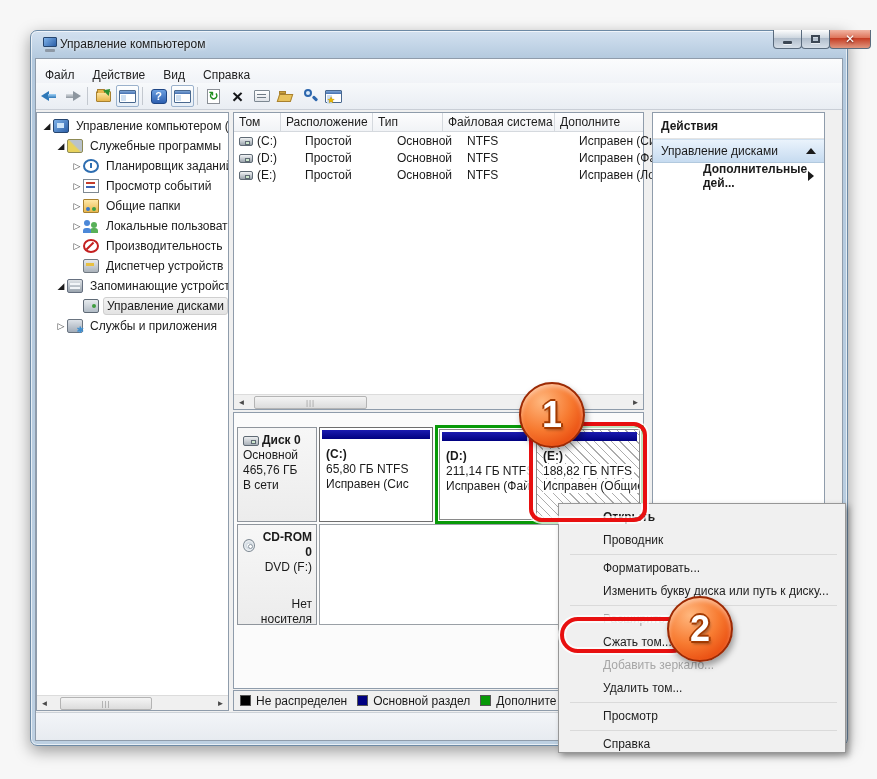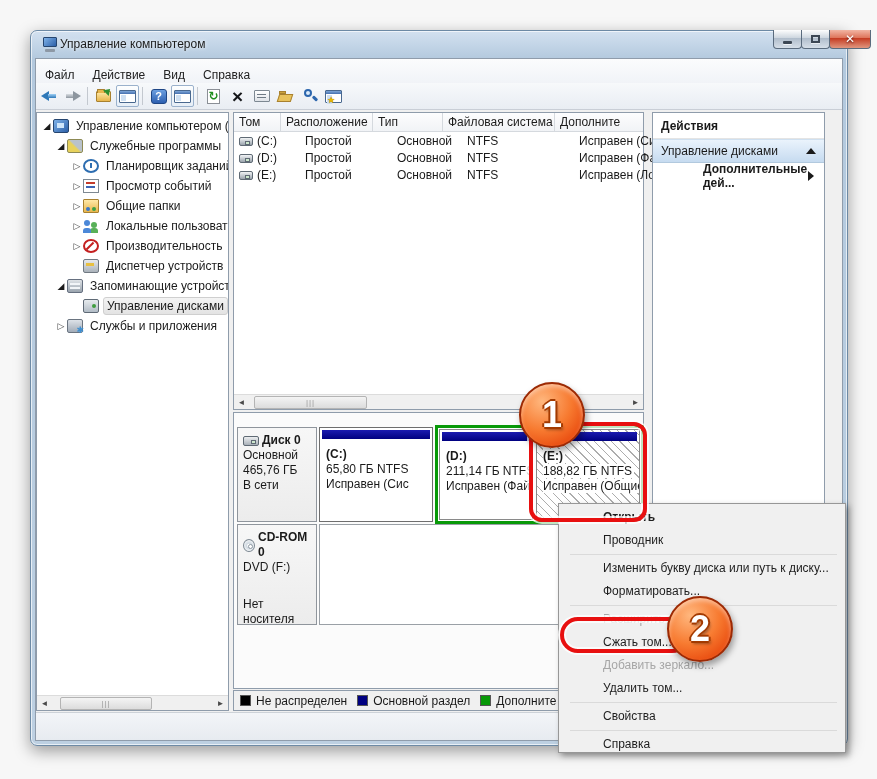--- a/index.html
+++ b/index.html
@@ -411,21 +411,21 @@
     <div class="abs part hatch" style="left:98px;top:1px;width:104px;height:91px;border-color:#8a8a8a;">
       <div class="part-stripe"></div>
       <div class="part-text">
         <div class="nm"><span>(E:)</span></div>
         <div><span>188,82 ГБ NTFS</span></div>
         <div><span>Исправен (Общие</span></div>
       </div>
     </div>
   </div>
 
-  <div class="abs disk-label" style="left:237px;top:524px;width:80px;height:101px;">
+  <div class="abs disk-label" style="left:237px;top:524px;width:80px;height:101px;text-align:right;">
     <div class="dl-title">
         <span class="cd-ic"></span>
         <span>CD-ROM 0</span>
       </div>
     <div>DVD (F:)</div>
     <div style="height:22px;"></div>
     <div>Нет носителя</div>
   </div>
   <div class="abs" style="left:319px;top:524px;width:324px;height:101px;background:#fff;border:1px solid #9aa0a6;"></div>
 
@@ -455,29 +455,29 @@
       <span class="tri-right"></span>
     </div>
   </div>
 
   <div class="abs statusbar"></div>
 
   <div class="abs ctx">
     <div class="ctx-item bold">Открыть</div>
     <div class="ctx-item">Проводник</div>
     <div class="ctx-sep"></div>
+    <div class="ctx-item">Форматировать...</div>
     <div class="ctx-item">Изменить букву диска или путь к диску...</div>
-    <div class="ctx-item">Форматировать...</div>
     <div class="ctx-sep"></div>
     <div class="ctx-item disabled">Расширить том...</div>
     <div class="ctx-item">Сжать том...</div>
     <div class="ctx-item disabled">Добавить зеркало...</div>
     <div class="ctx-item">Удалить том...</div>
     <div class="ctx-sep"></div>
-    <div class="ctx-item">Свойства</div>
+    <div class="ctx-item">Просмотр</div>
     <div class="ctx-sep"></div>
     <div class="ctx-item">Справка</div>
   </div>
 
   <div class="abs hl-ring ring1"></div>
   <div class="abs callout co1">1</div>
   <div class="abs hl-ring ring2"></div>
   <div class="abs callout co2">2</div>
 
 </div>

